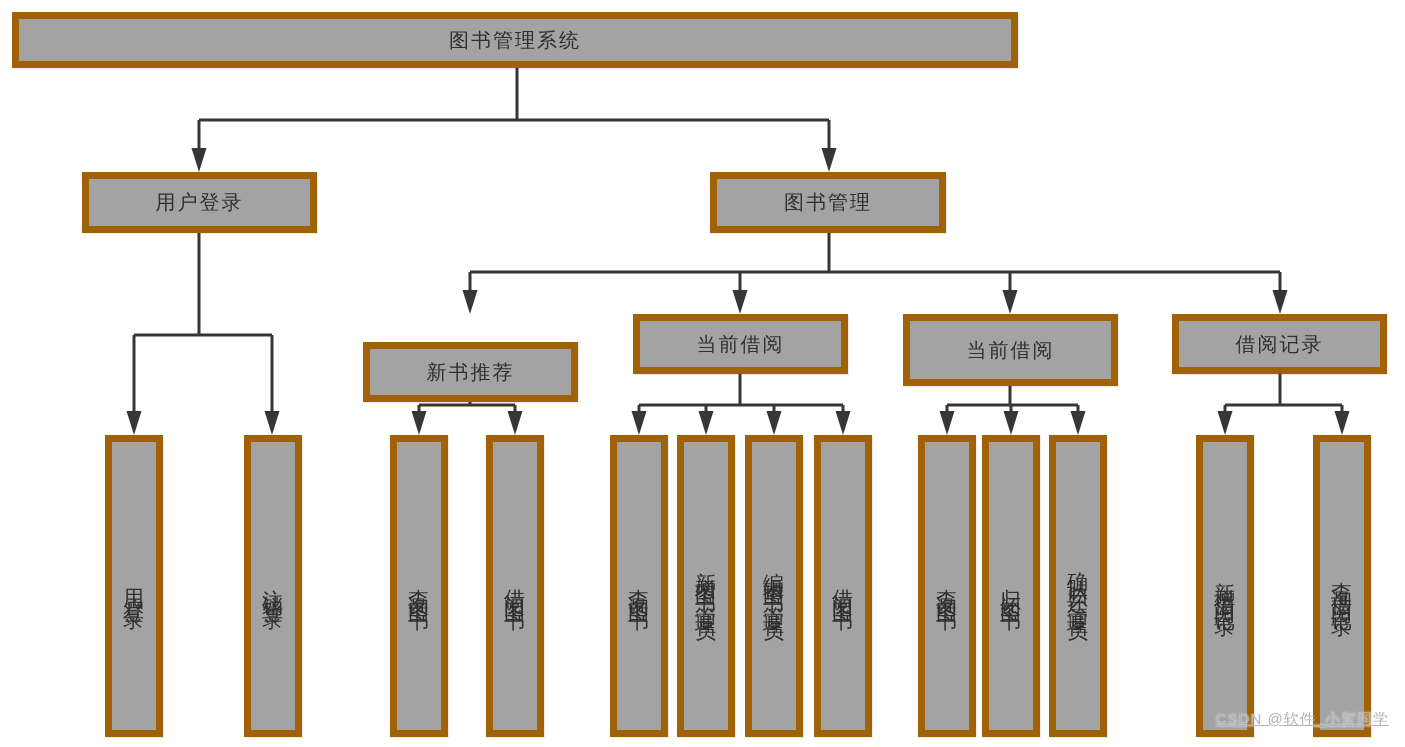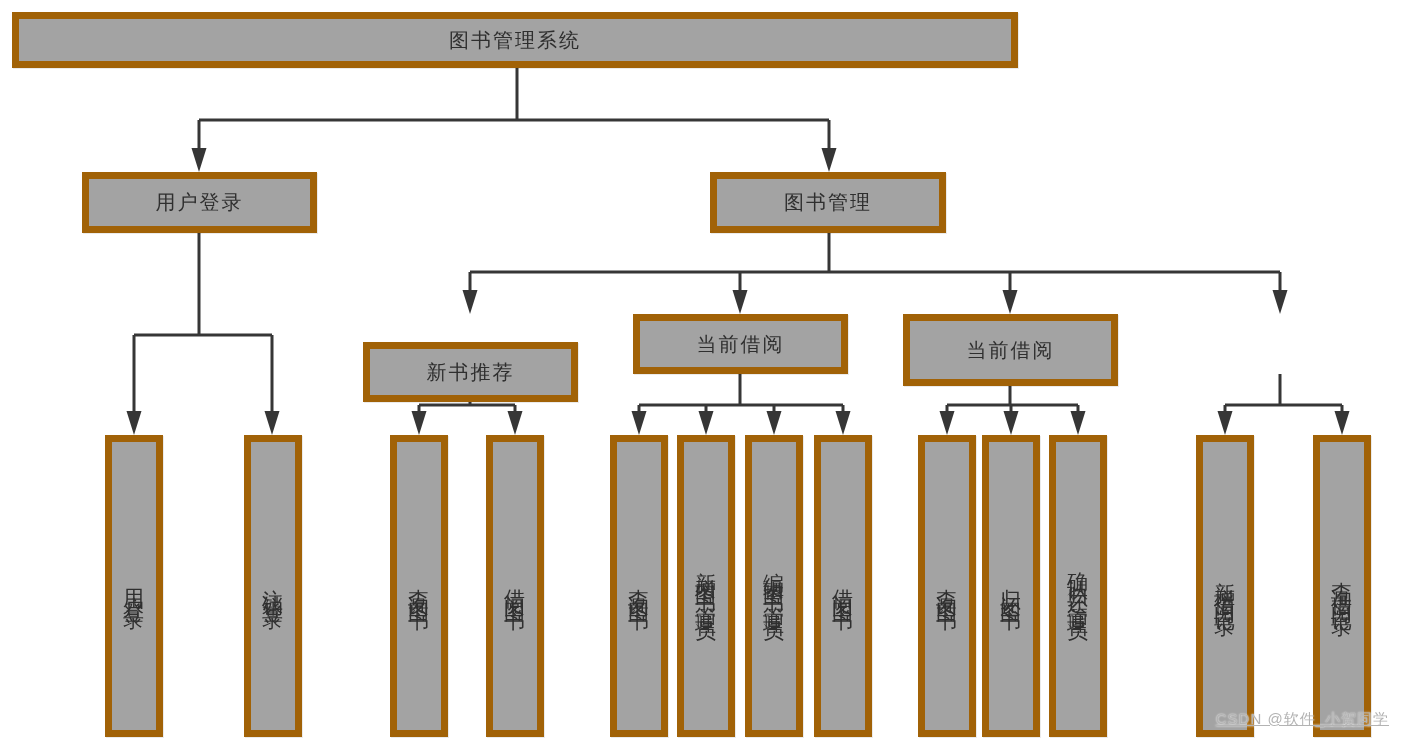--- a/index.html
+++ b/index.html
@@ -108,20 +108,21 @@
   </svg>
 
   <div class="node hnode" style="left:12px; top:12px; width:1006px; height:56px;">图书管理系统</div>
 
   <div class="node hnode" style="left:82px; top:172px; width:235px; height:61px;">用户登录</div>
   <div class="node hnode" style="left:710px; top:172px; width:236px; height:61px;">图书管理</div>
 
   <div class="node hnode" style="left:363px; top:314px; width:215px; height:60px;margin-top:28px;">新书推荐</div>
   <div class="node hnode" style="left:633px; top:314px; width:215px; height:60px;">当前借阅</div>
   <div class="node hnode" style="left:903px; top:314px; width:215px; height:72px;">当前借阅</div>
+  <div class="node hnode" style="left:1172px; top:314px; width:215px; height:60px;">借阅记录</div>
 
   <div class="node vnode" style="left:105px; top:435px; width:58px; height:302px;">用户登录</div>
   <div class="node vnode" style="left:244px; top:435px; width:58px; height:302px;">注销登录</div>
 
   <div class="node vnode" style="left:390px; top:435px; width:58px; height:302px;">查询图书</div>
   <div class="node vnode" style="left:486px; top:435px; width:58px; height:302px;">借阅图书</div>
 
   <div class="node vnode" style="left:610px; top:435px; width:58px; height:302px;">查询图书</div>
   <div class="node vnode" style="left:677px; top:435px; width:58px; height:302px;">新增图书（管理员）</div>
   <div class="node vnode" style="left:745px; top:435px; width:58px; height:302px;">编辑图书（管理员）</div>

